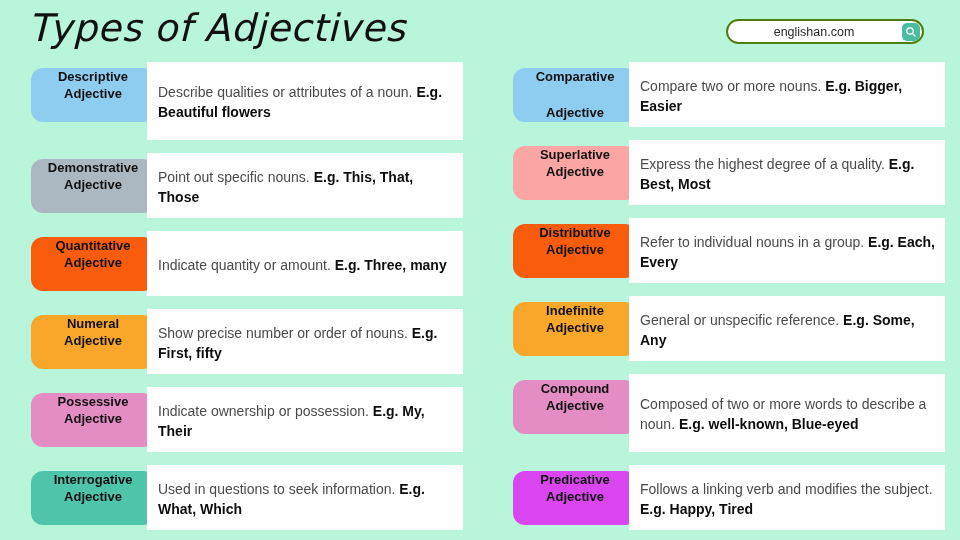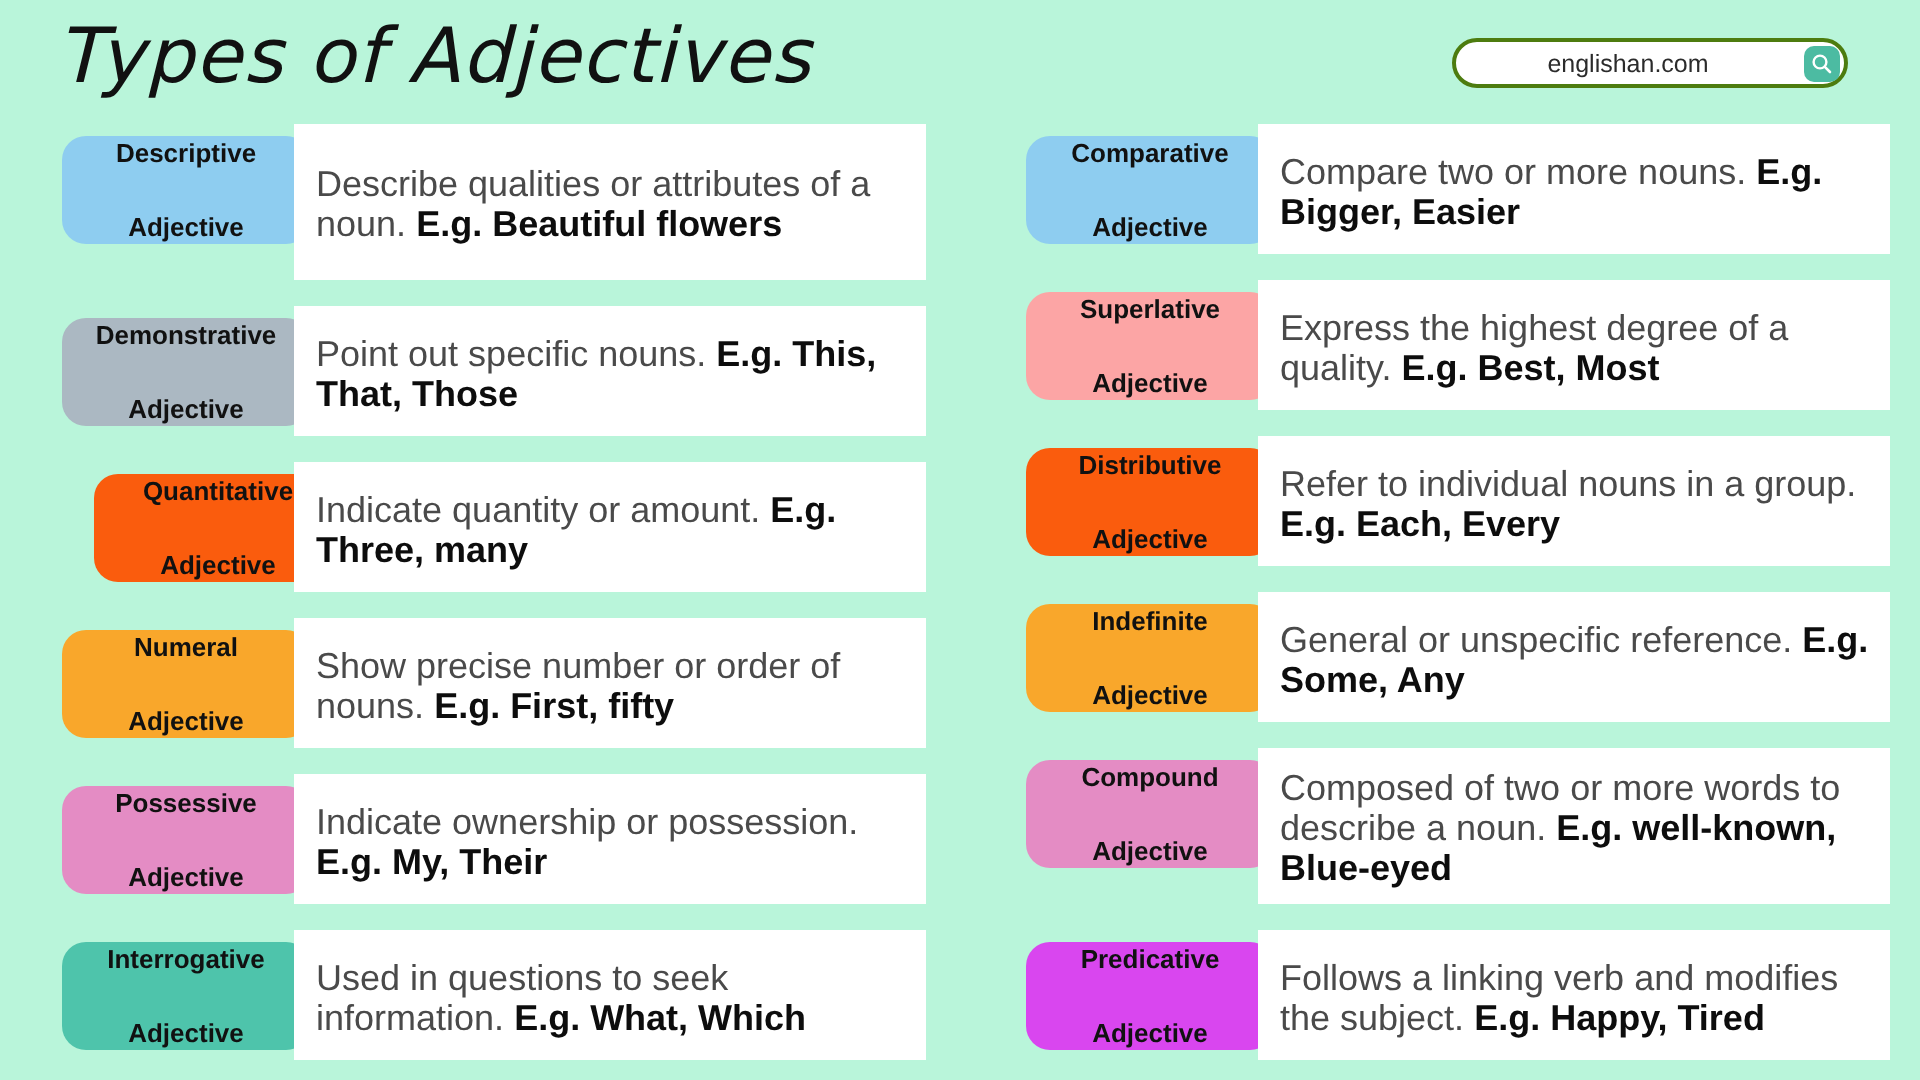--- a/index.html
+++ b/index.html
@@ -98,21 +98,21 @@
   .pill {
     position: absolute;
     left: 0;
     top: 6px;
     width: 124px;
     height: 54px;
     border-radius: 12px;
     display: flex;
     flex-direction: column;
     align-items: center;
-    justify-content: space-between;
+    justify-content: flex-start;
     z-index: 1;
   }
 
   .pill-line {
     font-family: "Liberation Sans", sans-serif;
     font-weight: bold;
     font-size: 13px;
     line-height: 17px;
     color: #111111;
     white-space: nowrap;
@@ -129,21 +129,21 @@
     background: #ffffff;
     z-index: 2;
     padding: 7px 8px 5px 11px;
     display: flex;
     flex-direction: column;
     justify-content: center;
   }
 
   .card-text {
     font-family: "Liberation Sans", sans-serif;
-    font-size: 18px;
+    font-size: 14px;
     line-height: 20px;
     color: #4a4a4a;
   }
 
   .card-text .eg {
     font-weight: bold;
     color: #0d0d0d;
   }
 </style>
 </head>
@@ -178,21 +178,21 @@
       <div class="row">
         <div class="pill" style="background: rgb(171, 184, 194);">
           <div class="pill-line">Demonstrative</div>
           <div class="pill-line">Adjective</div>
         </div>
         <div class="card">
           <p class="card-text"><span>Point out specific nouns.</span> <span class="eg">E.g. This, That, Those</span></p>
         </div>
       </div>
       <div class="row">
-        <div class="pill" style="background: rgb(250, 92, 13); margin-left: 16px;">
+        <div class="pill" style="background: rgb(250, 92, 13);">
           <div class="pill-line">Quantitative</div>
           <div class="pill-line">Adjective</div>
         </div>
         <div class="card">
           <p class="card-text"><span>Indicate quantity or amount.</span> <span class="eg">E.g. Three, many</span></p>
         </div>
       </div>
       <div class="row">
         <div class="pill" style="background: rgb(249, 167, 43);">
           <div class="pill-line">Numeral</div>

